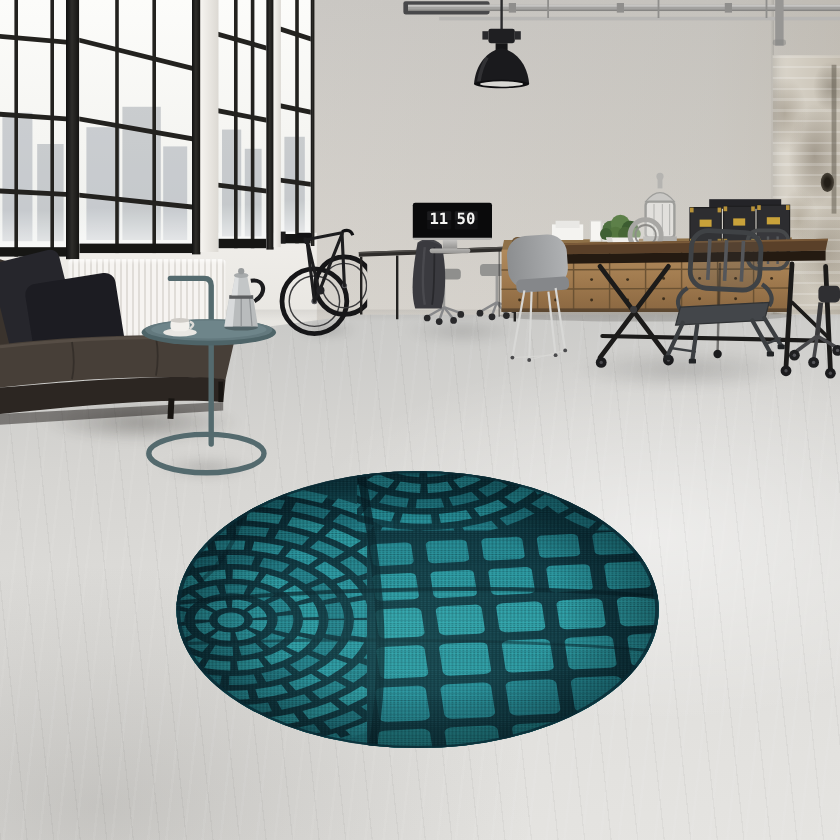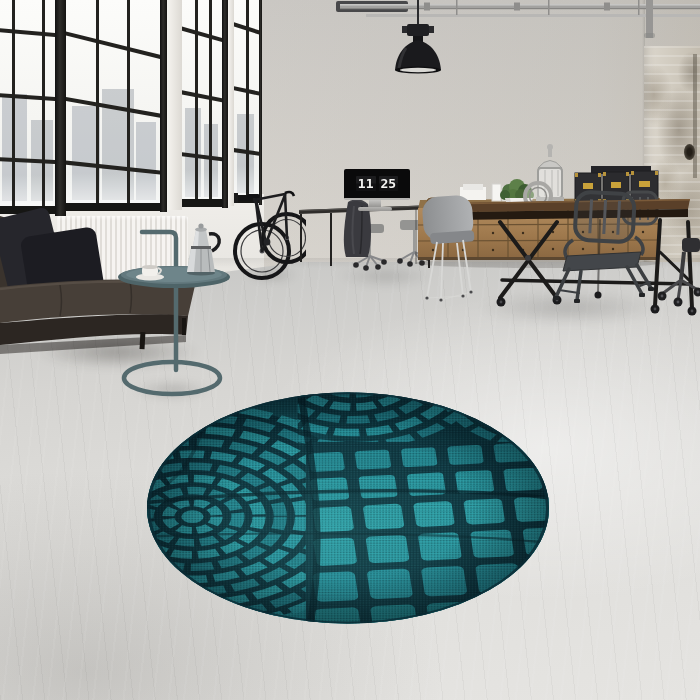--- a/index.html
+++ b/index.html
@@ -462,21 +462,21 @@
           <rect x="234" y="153" width="6" height="4" rx="1"></rect>
           <rect x="243" y="147" width="6" height="4" rx="1"></rect>
         </g>
     </g>
   </svg>
 
   <div class="abs mstand"></div>
   <div class="abs mbase"></div>
   <div class="abs monitor">
     <span class="flip">11</span>
-    <span class="flip">25</span>
+    <span class="flip">50</span>
   </div>
 
   <svg class="abs" style="left:0;top:192px;" width="240" height="175" viewBox="0 0 240 175">
     <polygon points="0,24 72,46 74,100 0,108" fill="#3a332d"></polygon>
     <g transform="rotate(-14 30 60)">
         <rect x="0" y="20" width="58" height="76" rx="8" fill="#26262c"></rect>
       </g>
     <g transform="rotate(-9 60 70)">
         <rect x="24" y="40" width="76" height="64" rx="9" fill="#1c1c22"></rect>
       </g>

